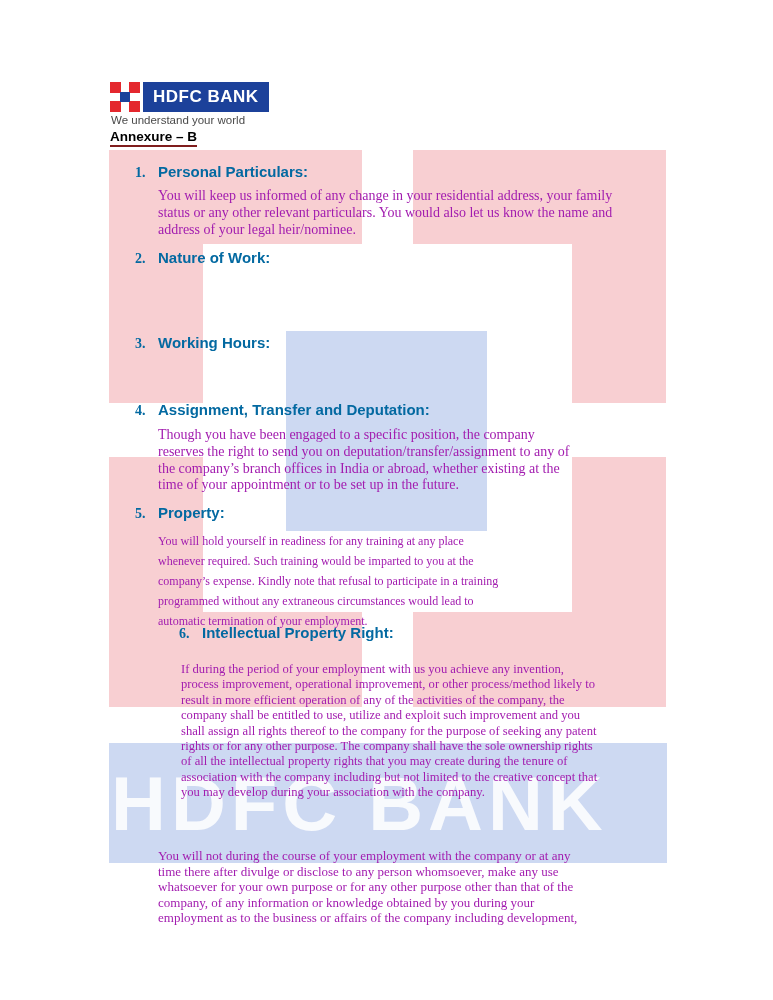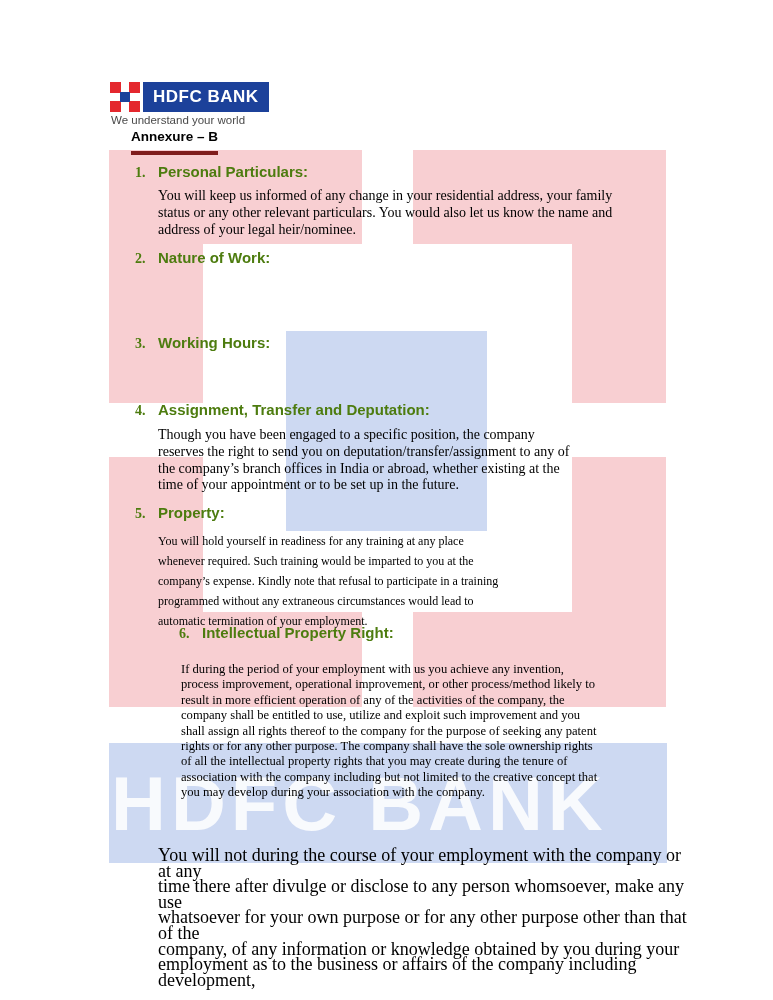--- a/index.html
+++ b/index.html
@@ -30,40 +30,40 @@
   .emblem .v { position:absolute; left:11px; top:0; width:8px; height:30px; background:#ffffff; }
   .emblem .h { position:absolute; left:0; top:11px; width:30px; height:8px; background:#ffffff; }
   .emblem .c { position:absolute; left:10px; top:10px; width:10px; height:10px; background:#1c419a; }
   .wordbox {
     background:#1c419a; color:#ffffff; font-weight:bold; font-size:17px;
     display:flex; align-items:center; padding:0 10px; letter-spacing:0.5px; white-space:nowrap;
   }
   .tagline { position:absolute; left:111px; top:114px; font-size:11.5px; color:#4a4a4a; z-index:2; }
   .annexure {
     position:absolute; left:110px; top:129px; font-size:13.5px; font-weight:bold; color:#000;
-    border-bottom:4px solid #7f1d1d; padding-bottom:7px; z-index:2;margin-left:21px;
+    border-bottom:2px solid #7f1d1d; padding-bottom:1px; z-index:2;
   }
   
-  .sec-head { position:absolute; left:135px; z-index:2; color:#4d7c0f; white-space:nowrap; }
+  .sec-head { position:absolute; left:135px; z-index:2; color:#0369a1; white-space:nowrap; }
   .sec-head .num {
     display:inline-block; width:23px; font-family:"Liberation Serif", serif;
     font-weight:bold; font-size:14px;
   }
   .sec-head .ttl { font-weight:bold; font-size:15px; font-family:"Liberation Sans", sans-serif; }
   .sec-body {
-    position:absolute; left:158px; z-index:2; color:#000000;
+    position:absolute; left:158px; z-index:2; color:#a21caf;
     font-family:"Liberation Serif", serif; white-space:pre-line; width:540px;
   }
   #h1 { top:163px; } #b1 { top:187px; font-size:14px;   line-height:17.2px; }
   #h2 { top:249px; } #b2 { top:276px; font-size:12.5px; line-height:14.6px; }
   #h3 { top:334px; } #b3 { top:355px; font-size:14px;   line-height:16.6px; }
   #h4 { top:401px; } #b4 { top:427px; font-size:14px;   line-height:16.8px; }
   #h5 { top:504px; } #b5 { top:531px; font-size:12px; line-height:20px; }
   #h6 { top:624px;margin-left:44px; } #b6 { top:662px; font-size:12.6px; line-height:15.4px;margin-left:23px; }
-  #h7 { top:816px; } #b7 { top:848px; font-size:18px; line-height:15.6px; }
+  #h7 { top:816px; } #b7 { top:848px; font-size:13px; line-height:15.6px; }
 </style>
 </head>
 <body>
 
 <div class="page">
 
   <div class="wm wm-pink" id="wm-square"></div>
   <div class="wm wm-white" id="wm-varm"></div>
   <div class="wm wm-white" id="wm-harm"></div>
   <div class="wm wm-white" id="wm-inner"></div>

